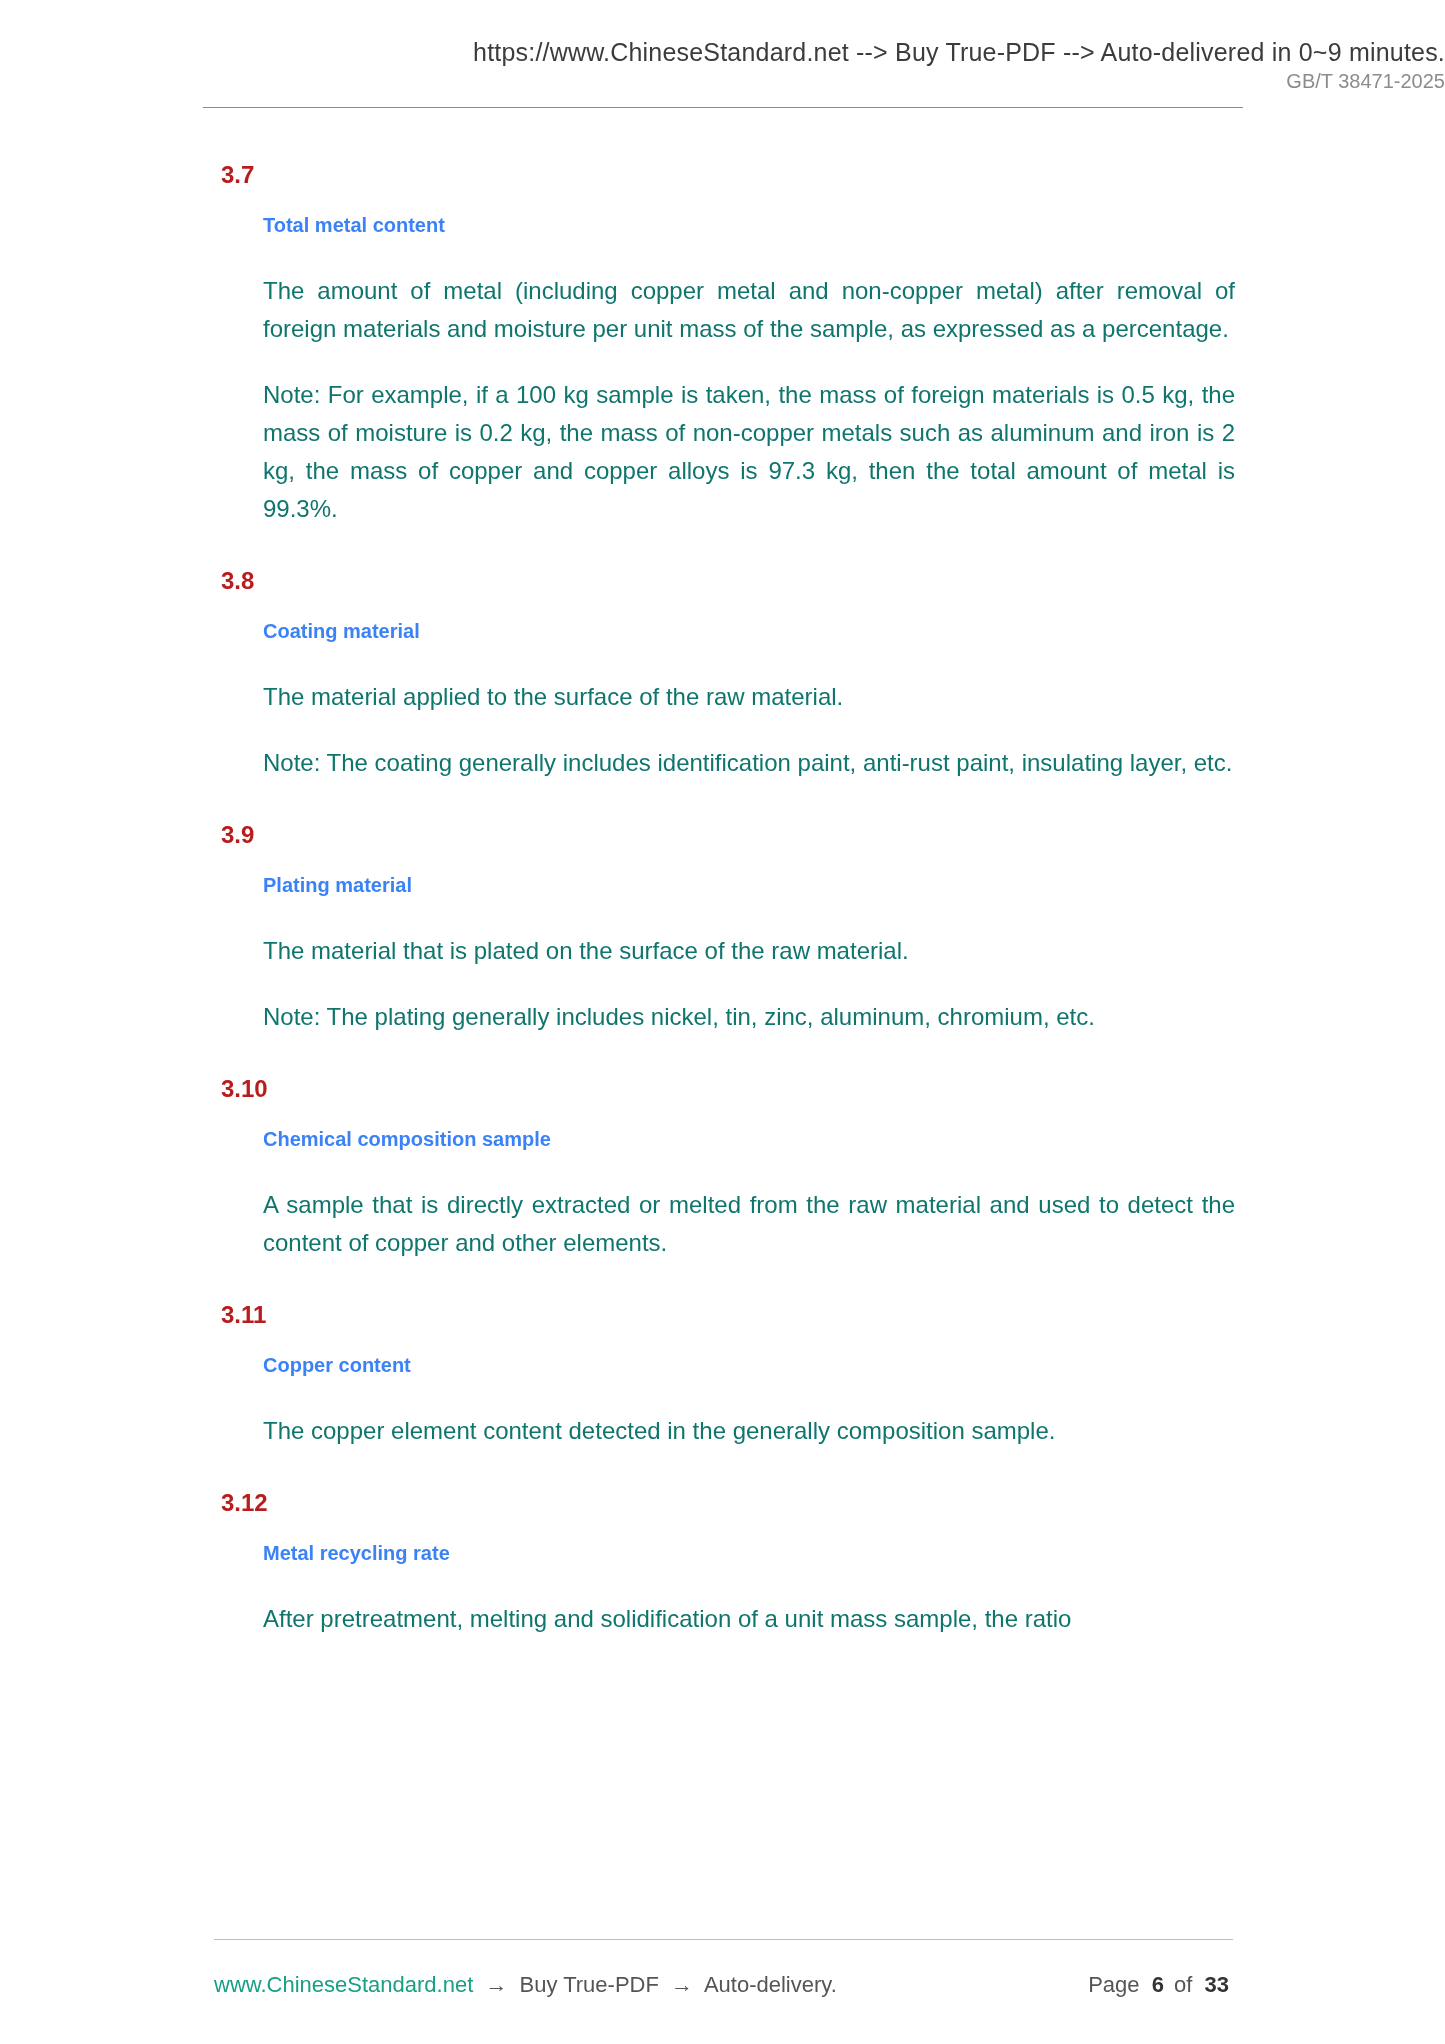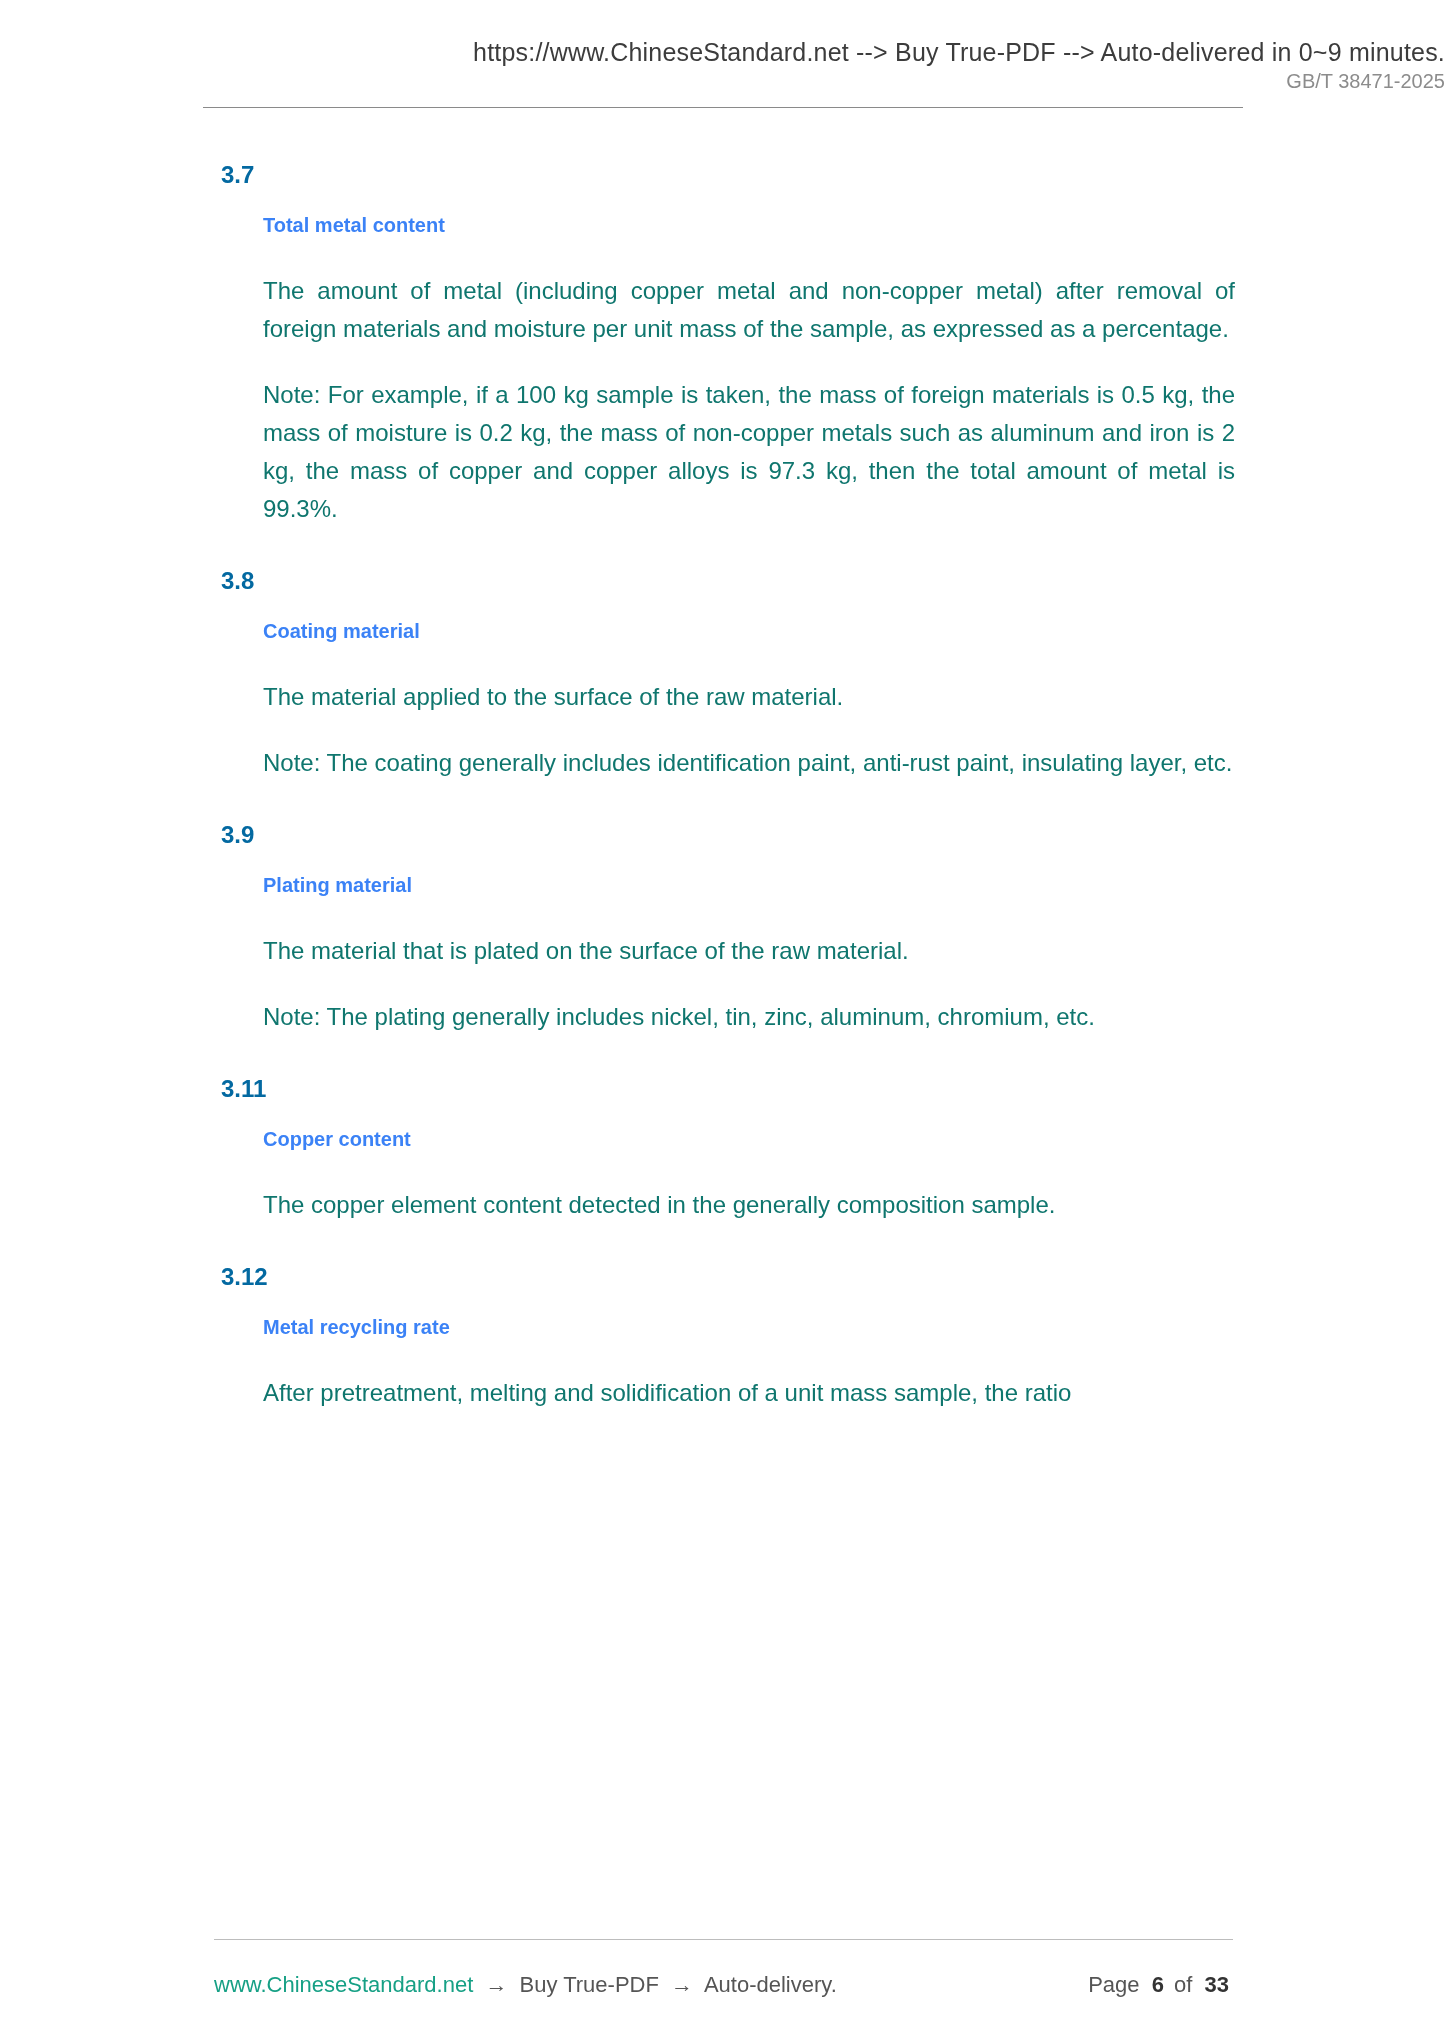--- a/index.html
+++ b/index.html
@@ -32,21 +32,21 @@
     border-top: 1px solid #8a8a8a;
     height: 0;
   }
   
   .content {
     padding: 14px 210px 0 221px;
   }
   .sec-num {
     font-size: 24px;
     font-weight: bold;
-    color: #0369a1;
+    color: #b91c1c;
     margin-top: 34px;
     line-height: 38px;
   }
   .sec-title {
     font-size: 20px;
     font-weight: bold;
     color: #3b82f6;
     margin: 12px 0 0 42px;
     line-height: 38px;
   }
@@ -115,20 +115,25 @@
       <p class="para">Note: The coating generally includes identification paint, anti-rust paint, insulating layer, etc.</p>
     </section>
 
     <section>
       <div class="sec-num">3.9</div>
       <h3 class="sec-title">Plating material</h3>
       <p class="para">The material that is plated on the surface of the raw material.</p>
       <p class="para">Note: The plating generally includes nickel, tin, zinc, aluminum, chromium, etc.</p>
     </section>
 
+    <section>
+      <div class="sec-num">3.10</div>
+      <h3 class="sec-title">Chemical composition sample</h3>
+      <p class="para">A sample that is directly extracted or melted from the raw material and used to detect the content of copper and other elements.</p>
+    </section>
 
     <section>
       <div class="sec-num">3.11</div>
       <h3 class="sec-title">Copper content</h3>
       <p class="para">The copper element content detected in the generally composition sample.</p>
     </section>
 
     <section>
       <div class="sec-num">3.12</div>
       <h3 class="sec-title">Metal recycling rate</h3>

